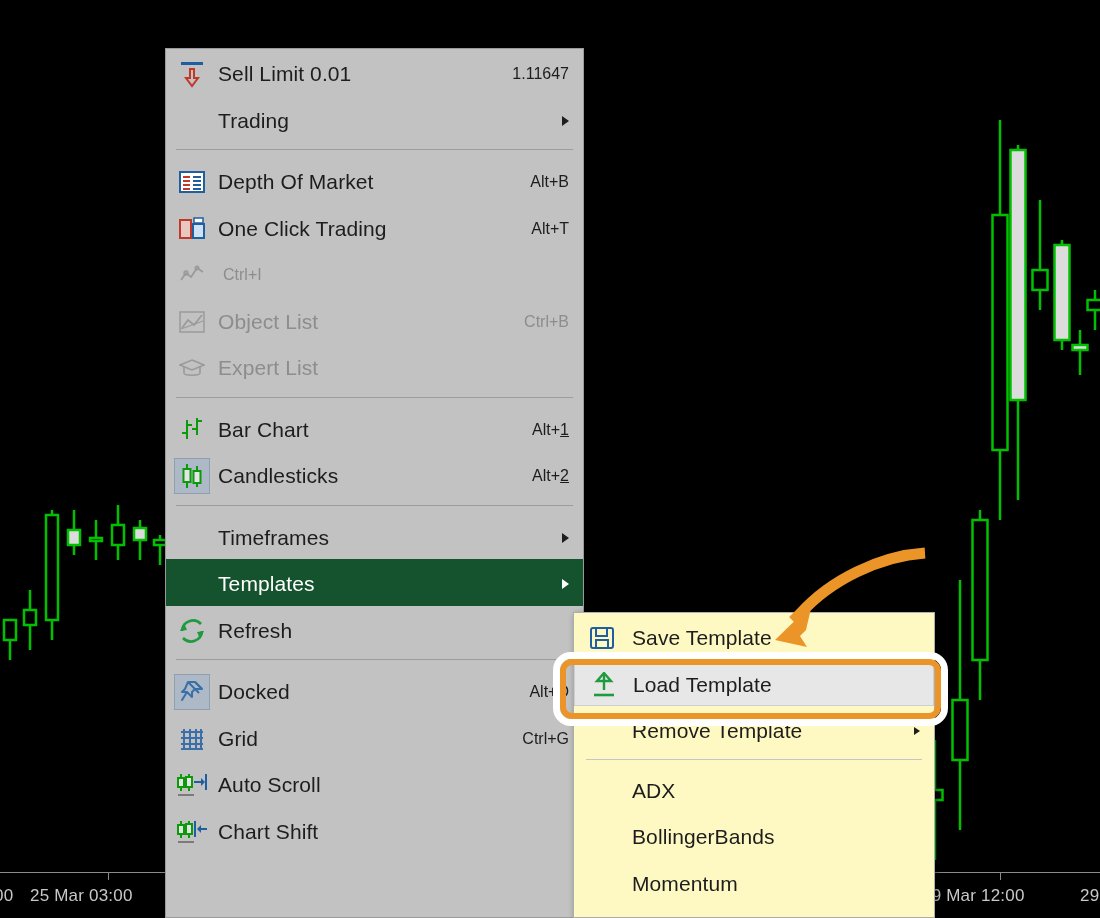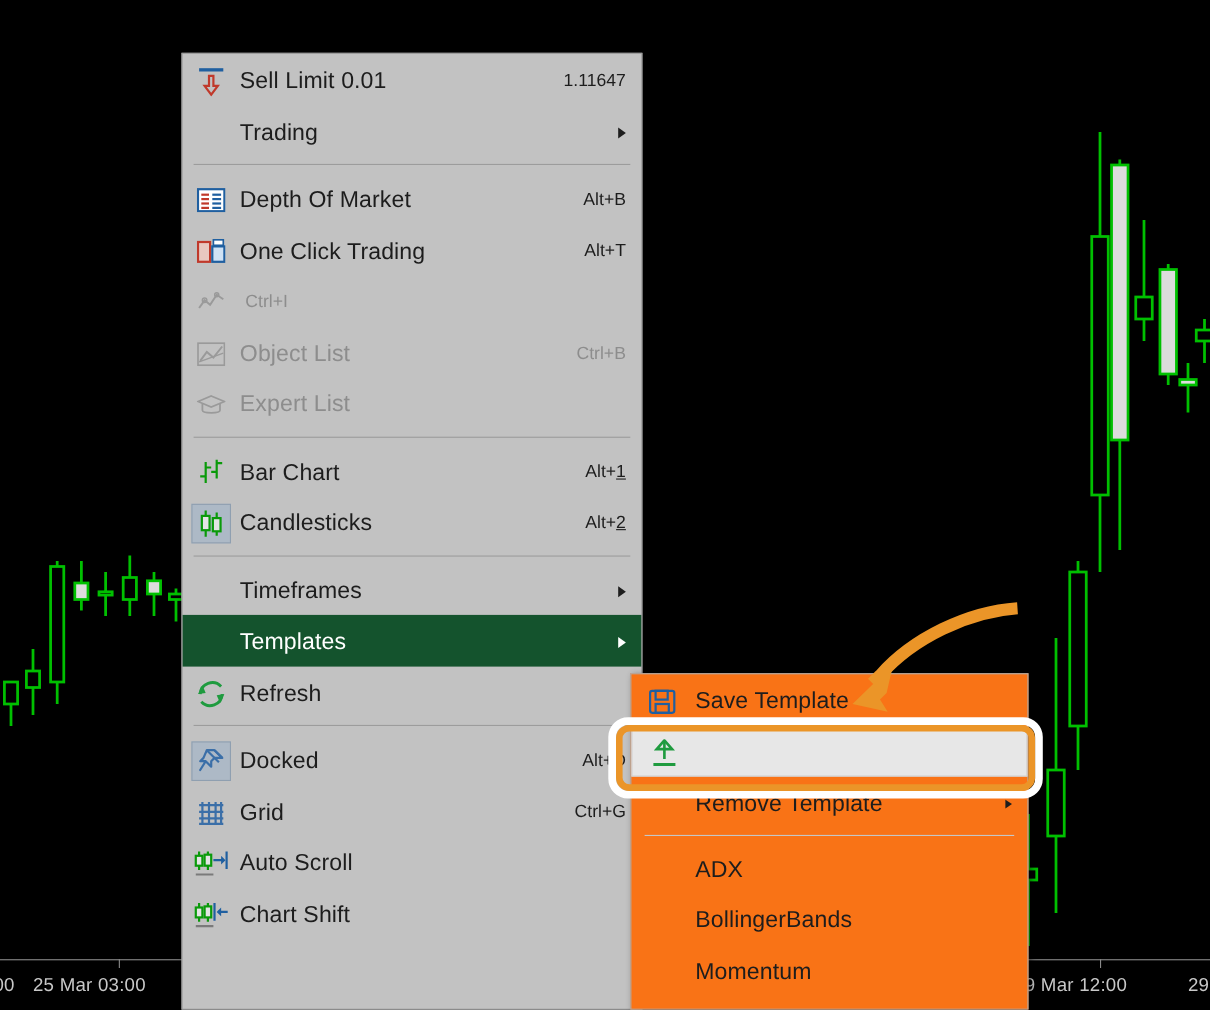--- a/index.html
+++ b/index.html
@@ -28,21 +28,21 @@
 
   
   .menu {
     position: absolute;
     background: #c2c2c2;
     border: 1px solid #9a9a9a;
     box-shadow: 2px 2px 6px rgba(0,0,0,.45);
   }
   .menu-main { left: 165px; top: 48px; width: 419px; height: 870px; }
   .menu-sub  { left: 573px; top: 612px; width: 362px; height: 306px;
-               background: #f97316; border: 1px solid #adadad; }
+               background: #fef9c3; border: 1px solid #adadad; }
 
   .mi {
     position: relative; display: flex; align-items: center;
     height: 46.5px; padding: 4px 14px 0 0;
     color: #1d1d1d; font-size: 21px;
     white-space: nowrap; cursor: default;
   }
   .mi .ico {
     width: 52px; min-width: 52px; height: 34px;
     display: flex; align-items: center; justify-content: center;
@@ -339,20 +339,21 @@
         <div class="lbl">Save Template</div>
       </div>
       <div class="mi hover-light">
         <div class="ico">
           <svg width="24" height="26" viewBox="0 0 24 26">
             <line x1="12" y1="2" x2="12" y2="18" stroke="#1f9b3f" stroke-width="2.4"></line>
             <path d="M12 1 l7 8 h-14 z" fill="none" stroke="#1f9b3f" stroke-width="2.4"></path>
             <line x1="2" y1="23" x2="22" y2="23" stroke="#1f9b3f" stroke-width="2.6"></line>
           </svg>
         </div>
+        <div class="lbl">Load Template</div>
       </div>
       <div class="mi">
         <div class="ico"></div>
         <div class="lbl">Remove Template</div>
         <div class="arw"></div>
       </div>
       <div class="sep"></div>
       <div class="mi">
         <div class="ico"></div>
         <div class="lbl">ADX</div>

